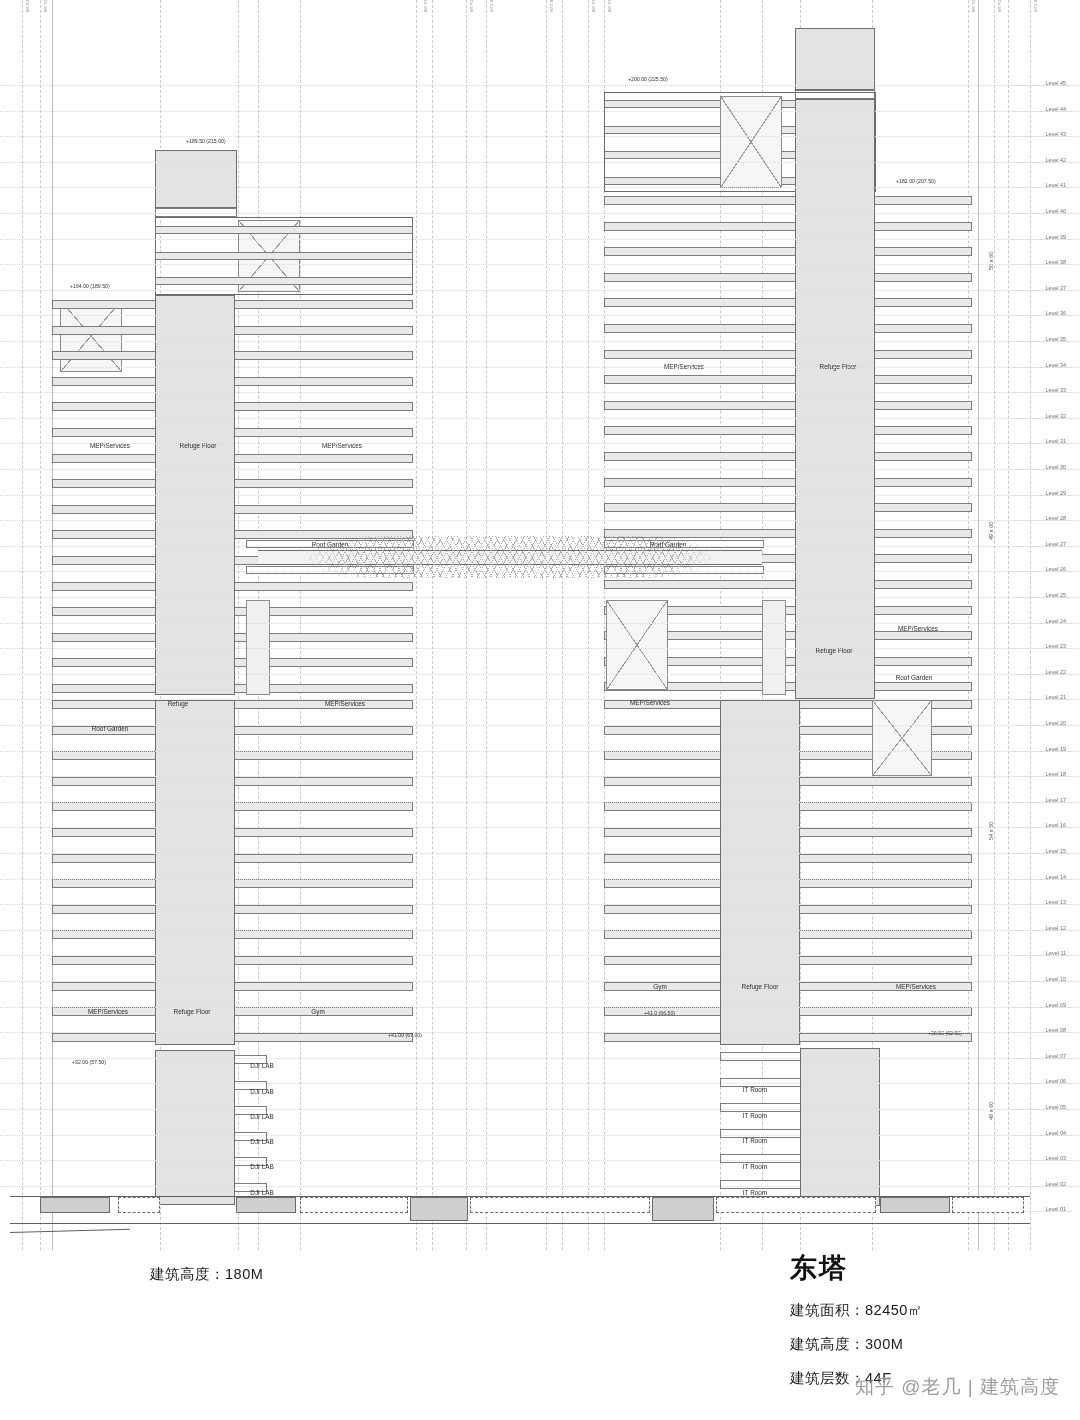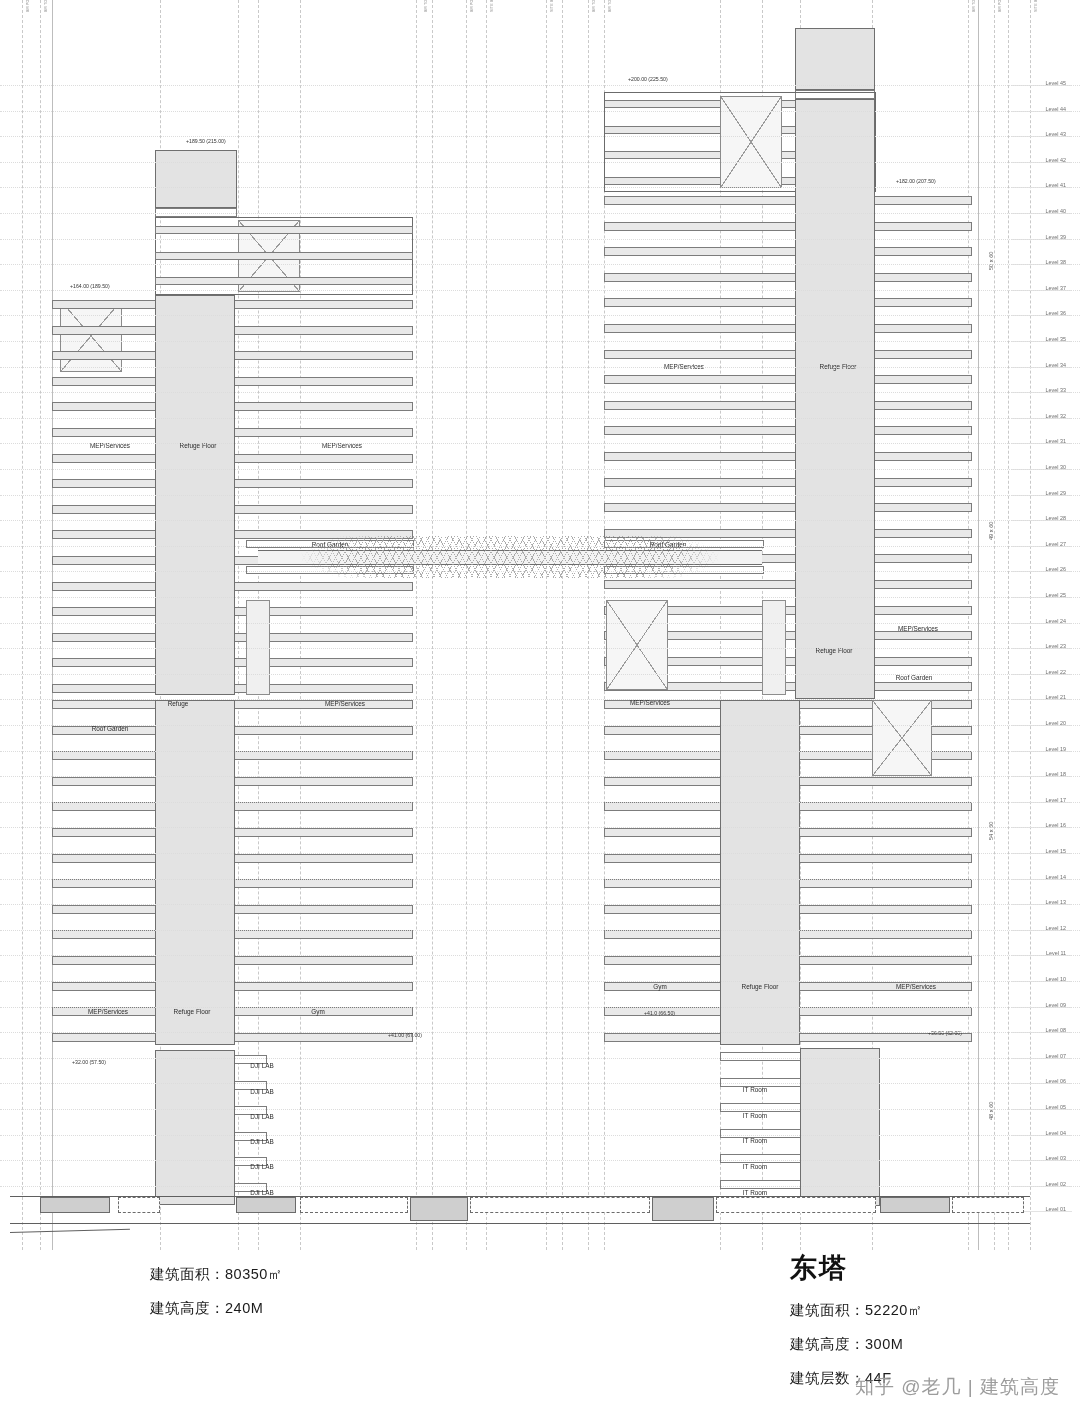--- a/index.html
+++ b/index.html
@@ -424,31 +424,28 @@
       <div class="hgrid" style="top: 1083.4px;"></div>
       <div class="hgrid" style="top: 1109px;"></div>
       <div class="hgrid" style="top: 1134.6px;"></div>
       <div class="hgrid" style="top: 1160.2px;"></div>
       <div class="hgrid" style="top: 1185.8px;"></div>
     </div>
 
   <div id="caption">
     <div class="capcol capw">
       <div class="capline">
-        <span>建筑面积：</span><span>80350</span><span>㎡</span>
-      </div>
-      <div class="capline">
-        <span>建筑高度：</span><span>240M</span>
+        <span>建筑高度：</span><span>180M</span>
       </div>
     </div>
 
     <div class="capcol cape">
       <div class="captitle">东塔</div>
       <div class="capline">
-        <span>建筑面积：</span><span>52220</span><span>㎡</span>
+        <span>建筑面积：</span><span>82450</span><span>㎡</span>
       </div>
       <div class="capline">
         <span>建筑高度：</span><span>300M</span>
       </div>
       <div class="capline">
         <span>建筑层数：</span><span>44F</span>
       </div>
     </div>
 
     <div id="watermark">知乎 @老几 | 建筑高度</div>

